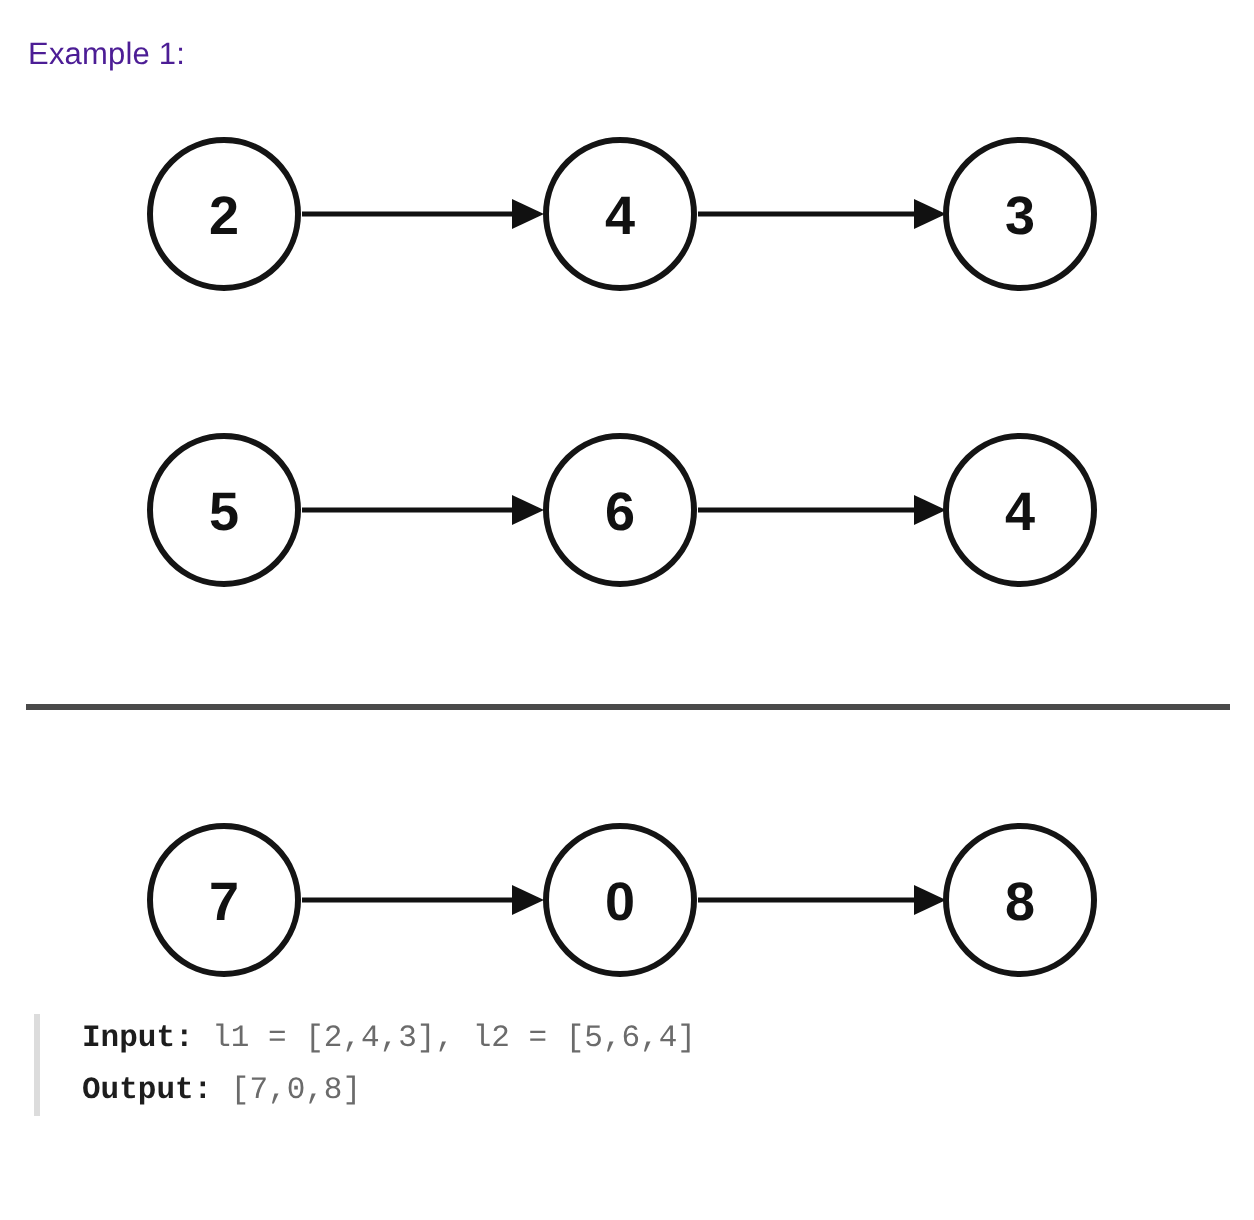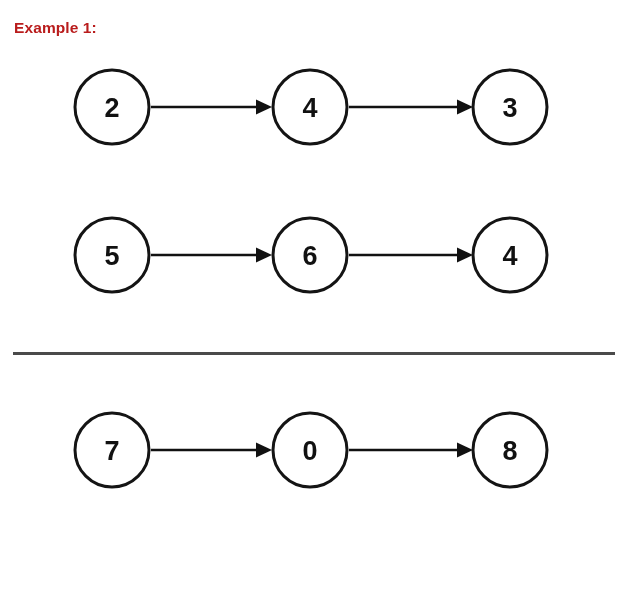--- a/index.html
+++ b/index.html
@@ -14,22 +14,22 @@
     overflow: hidden;
     font-family: "Liberation Sans", sans-serif;
     -webkit-font-smoothing: antialiased;
   }
 
   #page-title {
     position: absolute;
     left: 14px;
     top: 20px;
     font-size: 15.5px;
-    font-weight: bold;
-    color: #b91c1c;
+    font-weight: normal;
+    color: #4c1d95;
     letter-spacing: 0.1px;
     line-height: 1;
   }
 
   .list-row {
     position: absolute;
     left: 0;
     width: 627px;
     height: 90px;
   }
@@ -171,13 +171,15 @@
       <line class="edge-line" x1="349" y1="45" x2="463" y2="45"></line>
       <polygon class="edge-head" points="473,45 457,37.5 457,52.5"></polygon>
     </g>
 
     <circle class="node-circle" cx="510" cy="45" r="37"></circle>
     <text class="node-label" x="510" y="46">8</text>
   </svg>
 </div>
 
 <div id="code-block">
+  <div class="code-line"><span class="code-label">Input:</span><span class="code-value"> l1 = [2,4,3], l2 = [5,6,4]</span></div>
+  <div class="code-line"><span class="code-label">Output:</span><span class="code-value"> [7,0,8]</span></div>
 </div>
 
 </body></html>

